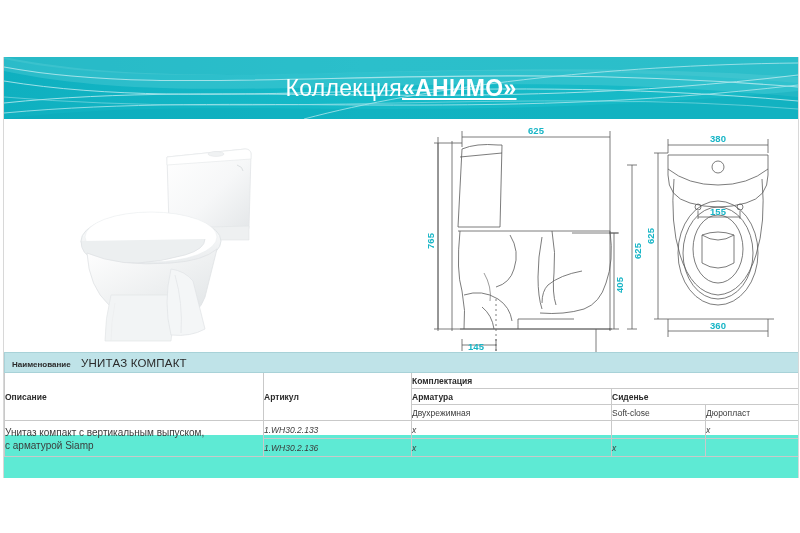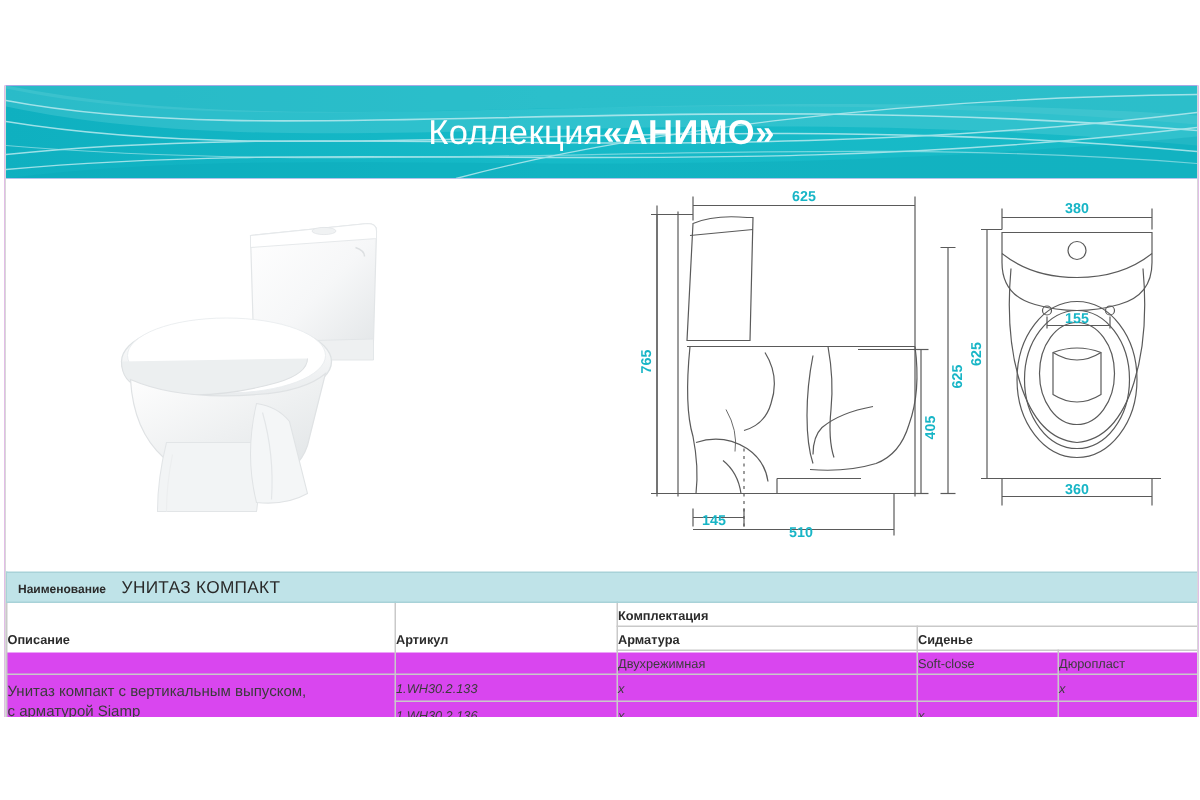--- a/index.html
+++ b/index.html
@@ -3,50 +3,50 @@
 <meta charset="utf-8">
 <style>
   html,body{margin:0;padding:0;}
   body{
     width:800px;height:533px;overflow:hidden;
     background:#ffffff;
     font-family:"Liberation Sans","DejaVu Sans",sans-serif;
   }
   .page{
     position:absolute;left:3px;top:57px;width:794px;height:421px;
-    background:#d946ef;overflow:hidden;
+    background:#5eead4;overflow:hidden;
     border-left:1px solid #d8d8d8;
     border-right:1px solid #d8d8d8;
   }
 
   
   .banner{
     position:relative;width:794px;height:62px;overflow:hidden;
     background:#13b4c3;
   }
   .banner .wavebox{position:absolute;left:0;top:0;width:794px;height:62px;}
   .banner-title{
     position:absolute;left:0;top:0;width:794px;height:62px;
     display:flex;align-items:center;justify-content:center;
     color:#ffffff;font-size:23px;letter-spacing:.3px;
     z-index:5;white-space:nowrap;
   }
   .banner-title .t-light{font-weight:400;}
-  .banner-title .t-bold{font-weight:bold;margin-left:0;}
+  .banner-title .t-bold{font-weight:bold;margin-left:0;text-decoration:underline;}
 
   
   .content{
     position:relative;width:794px;height:316px;background:#fff;
   }
   .photo{position:absolute;left:55px;top:8px;width:260px;height:230px;}
   .drawing-front{position:absolute;left:418px;top:4px;width:240px;height:238px;}
   .drawing-top{position:absolute;left:640px;top:4px;width:160px;height:238px;}
 
   
-  .tbl-wrap{position:absolute;left:0;top:324px;width:794px;}
+  .tbl-wrap{position:absolute;left:0;top:295px;width:794px;}
   table.spec{
     border-collapse:collapse;width:794px;
     font-size:8.5px;color:#3b3b3b;table-layout:fixed;
   }
   table.spec td{
     border:1px solid #c9c9c9;
     text-align:left;vertical-align:middle;
     padding:0;
   }
   tr.name-row td{

